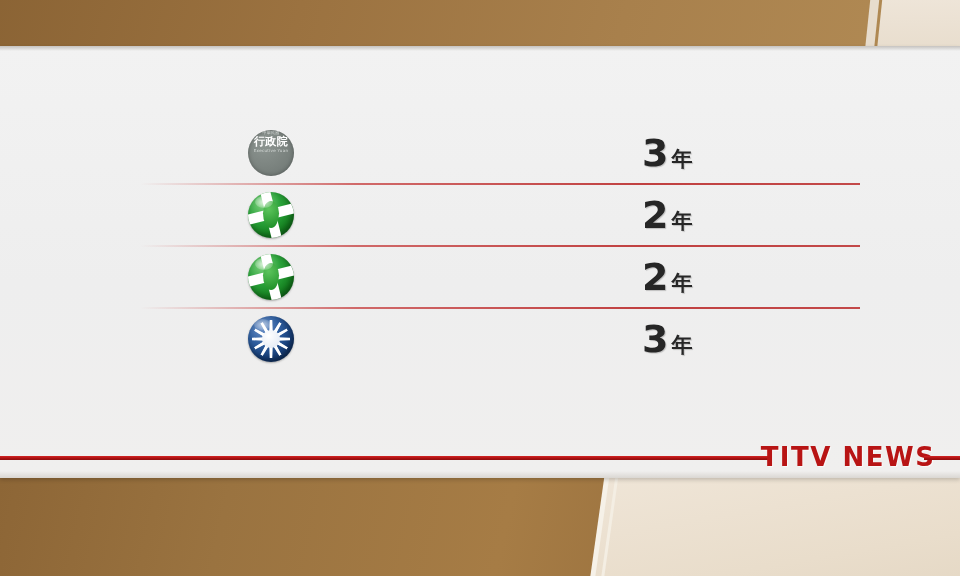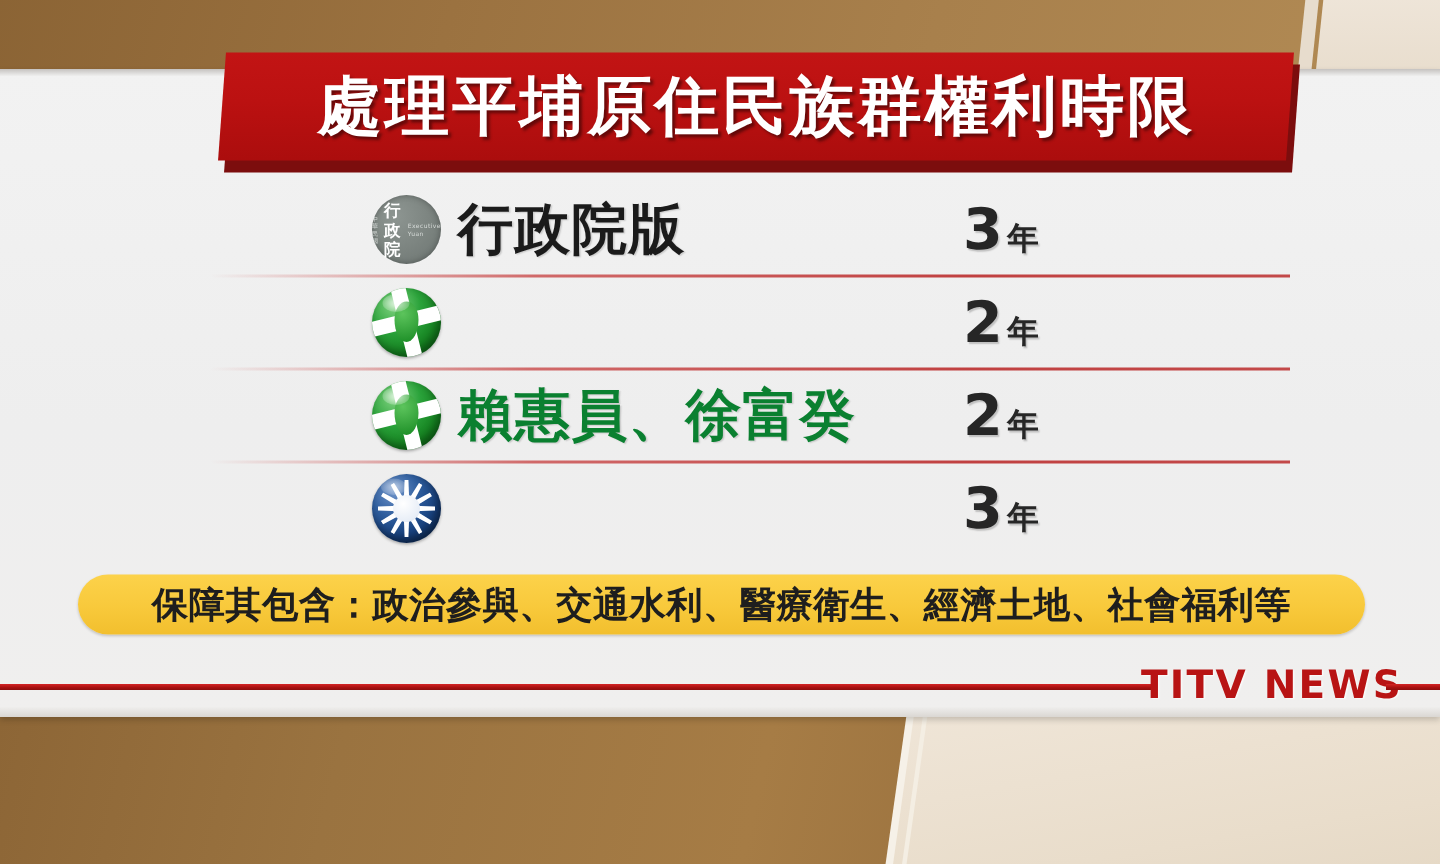--- a/index.html
+++ b/index.html
@@ -180,21 +180,21 @@
     position: absolute;
     left: 140px; top: 61px;
     width: 720px; height: 2px;
     background: linear-gradient(90deg, rgba(198,60,60,0) 0%, rgba(198,60,60,.75) 30%, rgba(190,55,55,.95) 70%, rgba(190,55,55,.9) 100%);
   }
 
   
   .logo-exec {
     width: 46px; height: 46px; border-radius: 50%;
     background: radial-gradient(circle at 35% 30%, #8d9591 0%, #7b837f 55%, #6b7370 100%);
-    display: flex; flex-direction: row;
+    display: flex; flex-direction: column;
     align-items: center; justify-content: flex-start;
     box-shadow: inset 0 0 4px rgba(0,0,0,.3);
   }
   .logo-exec .tiny {
     font-size: 4px; color: #e8ecea; letter-spacing: .3px;
     line-height: 5px; opacity: .8;
   }
   .logo-exec .main {
     font-size: 11px; color: #ffffff; font-weight: bold;
     line-height: 13px; letter-spacing: .4px;
@@ -315,37 +315,31 @@
 
   <div class="bg-bot-brown"></div>
   <div class="bg-bot-cream"></div>
   <div class="bg-bot-line"></div>
   <div class="bg-bot-line2"></div>
 
   <div class="panel"></div>
   <div class="panel-topshade"></div>
   <div class="panel-botshade"></div>
 
-  <div class="title-wrap">
-    <div class="title-shadow"></div>
-    <div class="title-bar"></div>
-    <div class="title-text">處理平埔原住民族群權利時限</div>
-  </div>
 
   <div class="rows">
 
     <div class="row">
       <div class="row-icon">
         <div class="logo-exec">
           <span class="tiny">中華民國</span>
           <span class="main">行政院</span>
           <span class="tiny">Executive Yuan</span>
         </div>
       </div>
-      <div class="row-name exec">行政院版</div>
       <div class="row-years">
         <span class="num">3</span>
         <span class="unit">年</span>
       </div>
       <div class="divider"></div>
     </div>
 
     <div class="row">
       <div class="row-icon">
         <div class="logo-dpp">
@@ -360,21 +354,20 @@
       <div class="divider"></div>
     </div>
 
     <div class="row">
       <div class="row-icon">
         <div class="logo-dpp">
           <div class="leaf"></div>
           <div class="gloss"></div>
         </div>
       </div>
-      <div class="row-name green">賴惠員、徐富癸</div>
       <div class="row-years">
         <span class="num">2</span>
         <span class="unit">年</span>
       </div>
       <div class="divider"></div>
     </div>
 
     <div class="row">
       <div class="row-icon">
         <div class="logo-kmt" id="kmt-logo">
@@ -395,19 +388,18 @@
         </div>
       </div>
       <div class="row-years">
         <span class="num">3</span>
         <span class="unit">年</span>
       </div>
     </div>
 
   </div>
 
-  <div class="note">保障其包含：政治參與、交通水利、醫療衛生、經濟土地、社會福利等</div>
 
   <div class="footer-line-left"></div>
   <div class="footer-brand">TITV NEWS</div>
   <div class="footer-line-right"></div>
 
 </div>
 
 </body></html>

